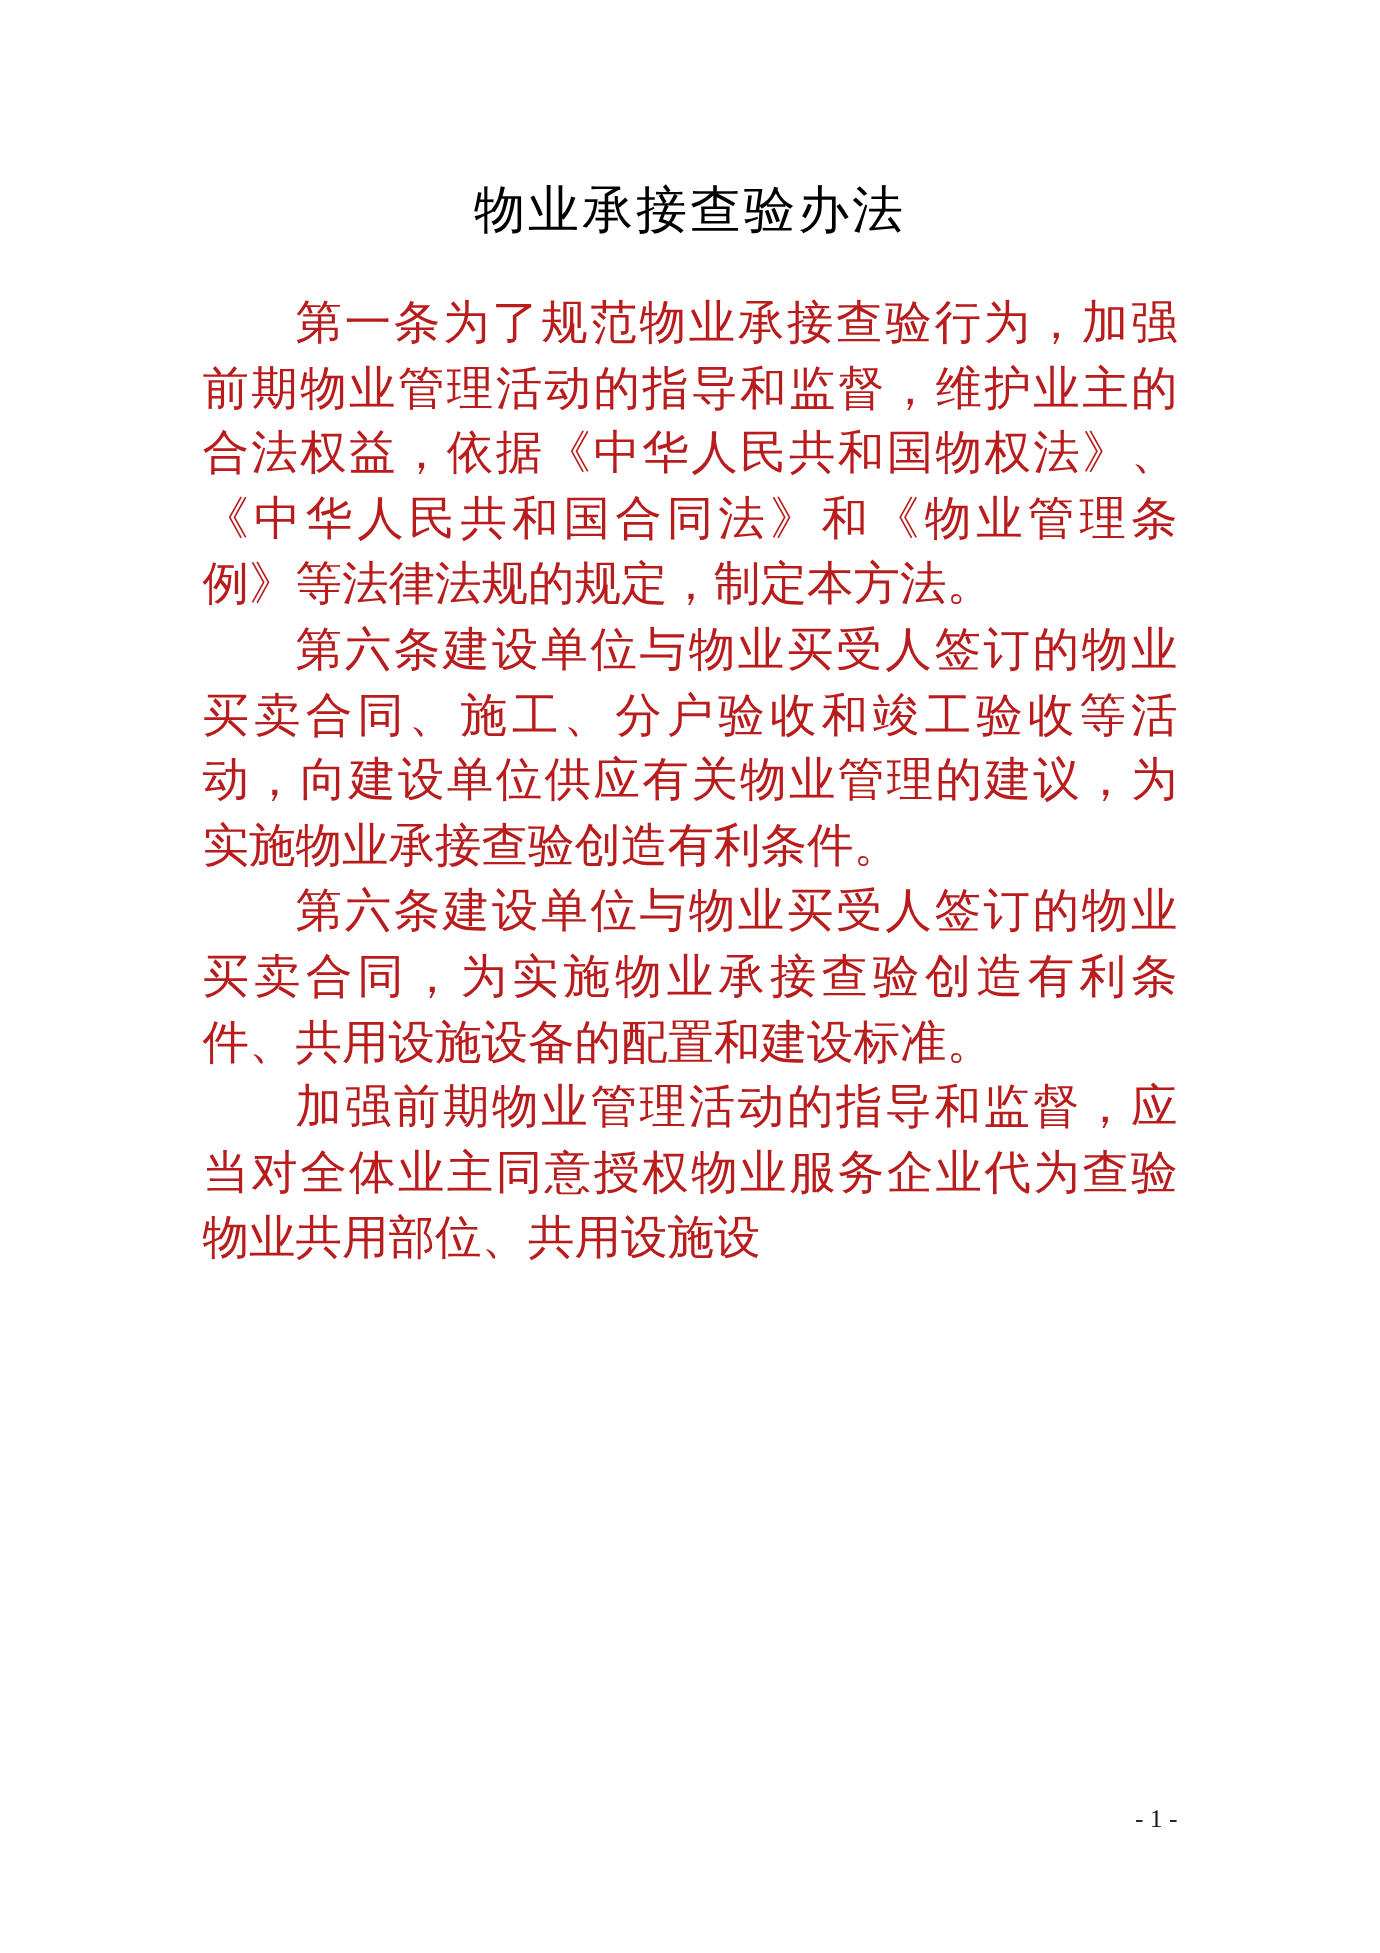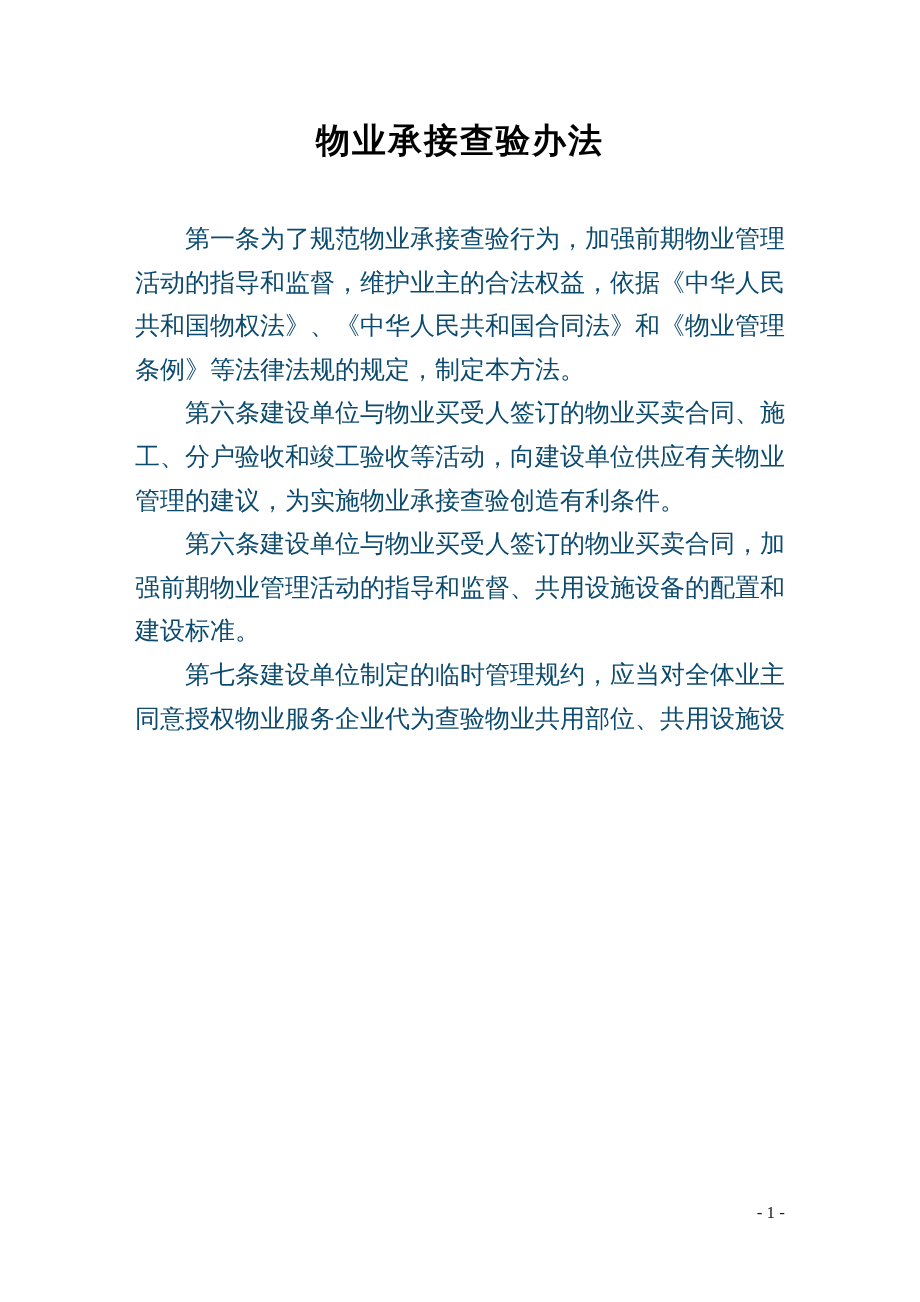--- a/index.html
+++ b/index.html
@@ -19,33 +19,33 @@
   .doc-title {
     position: absolute;
     top: 118px;
     left: 0;
     width: 920px;
     margin: 0;
     text-align: center;
     font-family: "Liberation Sans", sans-serif;
     font-size: 34px;
     line-height: 44px;
-    font-weight: bold;
+    font-weight: normal;
     letter-spacing: 2px;
     color: #000000;
   }
   .doc-body {
     position: absolute;
-    top: 217px;
+    top: 193px;
     left: 135px;
     width: 650px;
-    font-size: 25px;
+    font-size: 31px;
     line-height: 43.6px;
     text-align: justify;
-    color: #0c4a6e;
+    color: #b91c1c;
   }
   .doc-body p {
     margin: 0;
     padding: 0;
     text-indent: 2em;
     word-break: break-all;
   }
   .page-footer {
     position: absolute;
     top: 1202px;
@@ -60,20 +60,20 @@
 </style>
 </head>
 <body>
 
 <div class="page">
   <h1 class="doc-title">物业承接查验办法</h1>
 
   <div class="doc-body">
       <p>第一条为了规范物业承接查验行为，加强前期物业管理活动的指导和监督，维护业主的合法权益，依据《中华人民共和国物权法》、《中华人民共和国合同法》和《物业管理条例》等法律法规的规定，制定本方法。</p>
       <p>第六条建设单位与物业买受人签订的物业买卖合同、施工、分户验收和竣工验收等活动，向建设单位供应有关物业管理的建议，为实施物业承接查验创造有利条件。</p>
-      <p>第六条建设单位与物业买受人签订的物业买卖合同，加强前期物业管理活动的指导和监督、共用设施设备的配置和建设标准。</p>
-      <p>第七条建设单位制定的临时管理规约，应当对全体业主同意授权物业服务企业代为查验物业共用部位、共用设施设</p>
+      <p>第六条建设单位与物业买受人签订的物业买卖合同，为实施物业承接查验创造有利条件、共用设施设备的配置和建设标准。</p>
+      <p>加强前期物业管理活动的指导和监督，应当对全体业主同意授权物业服务企业代为查验物业共用部位、共用设施设</p>
     </div>
 
   <div class="page-footer">
     <span>- 1 -</span>
   </div>
 </div>
 
 </body></html>

